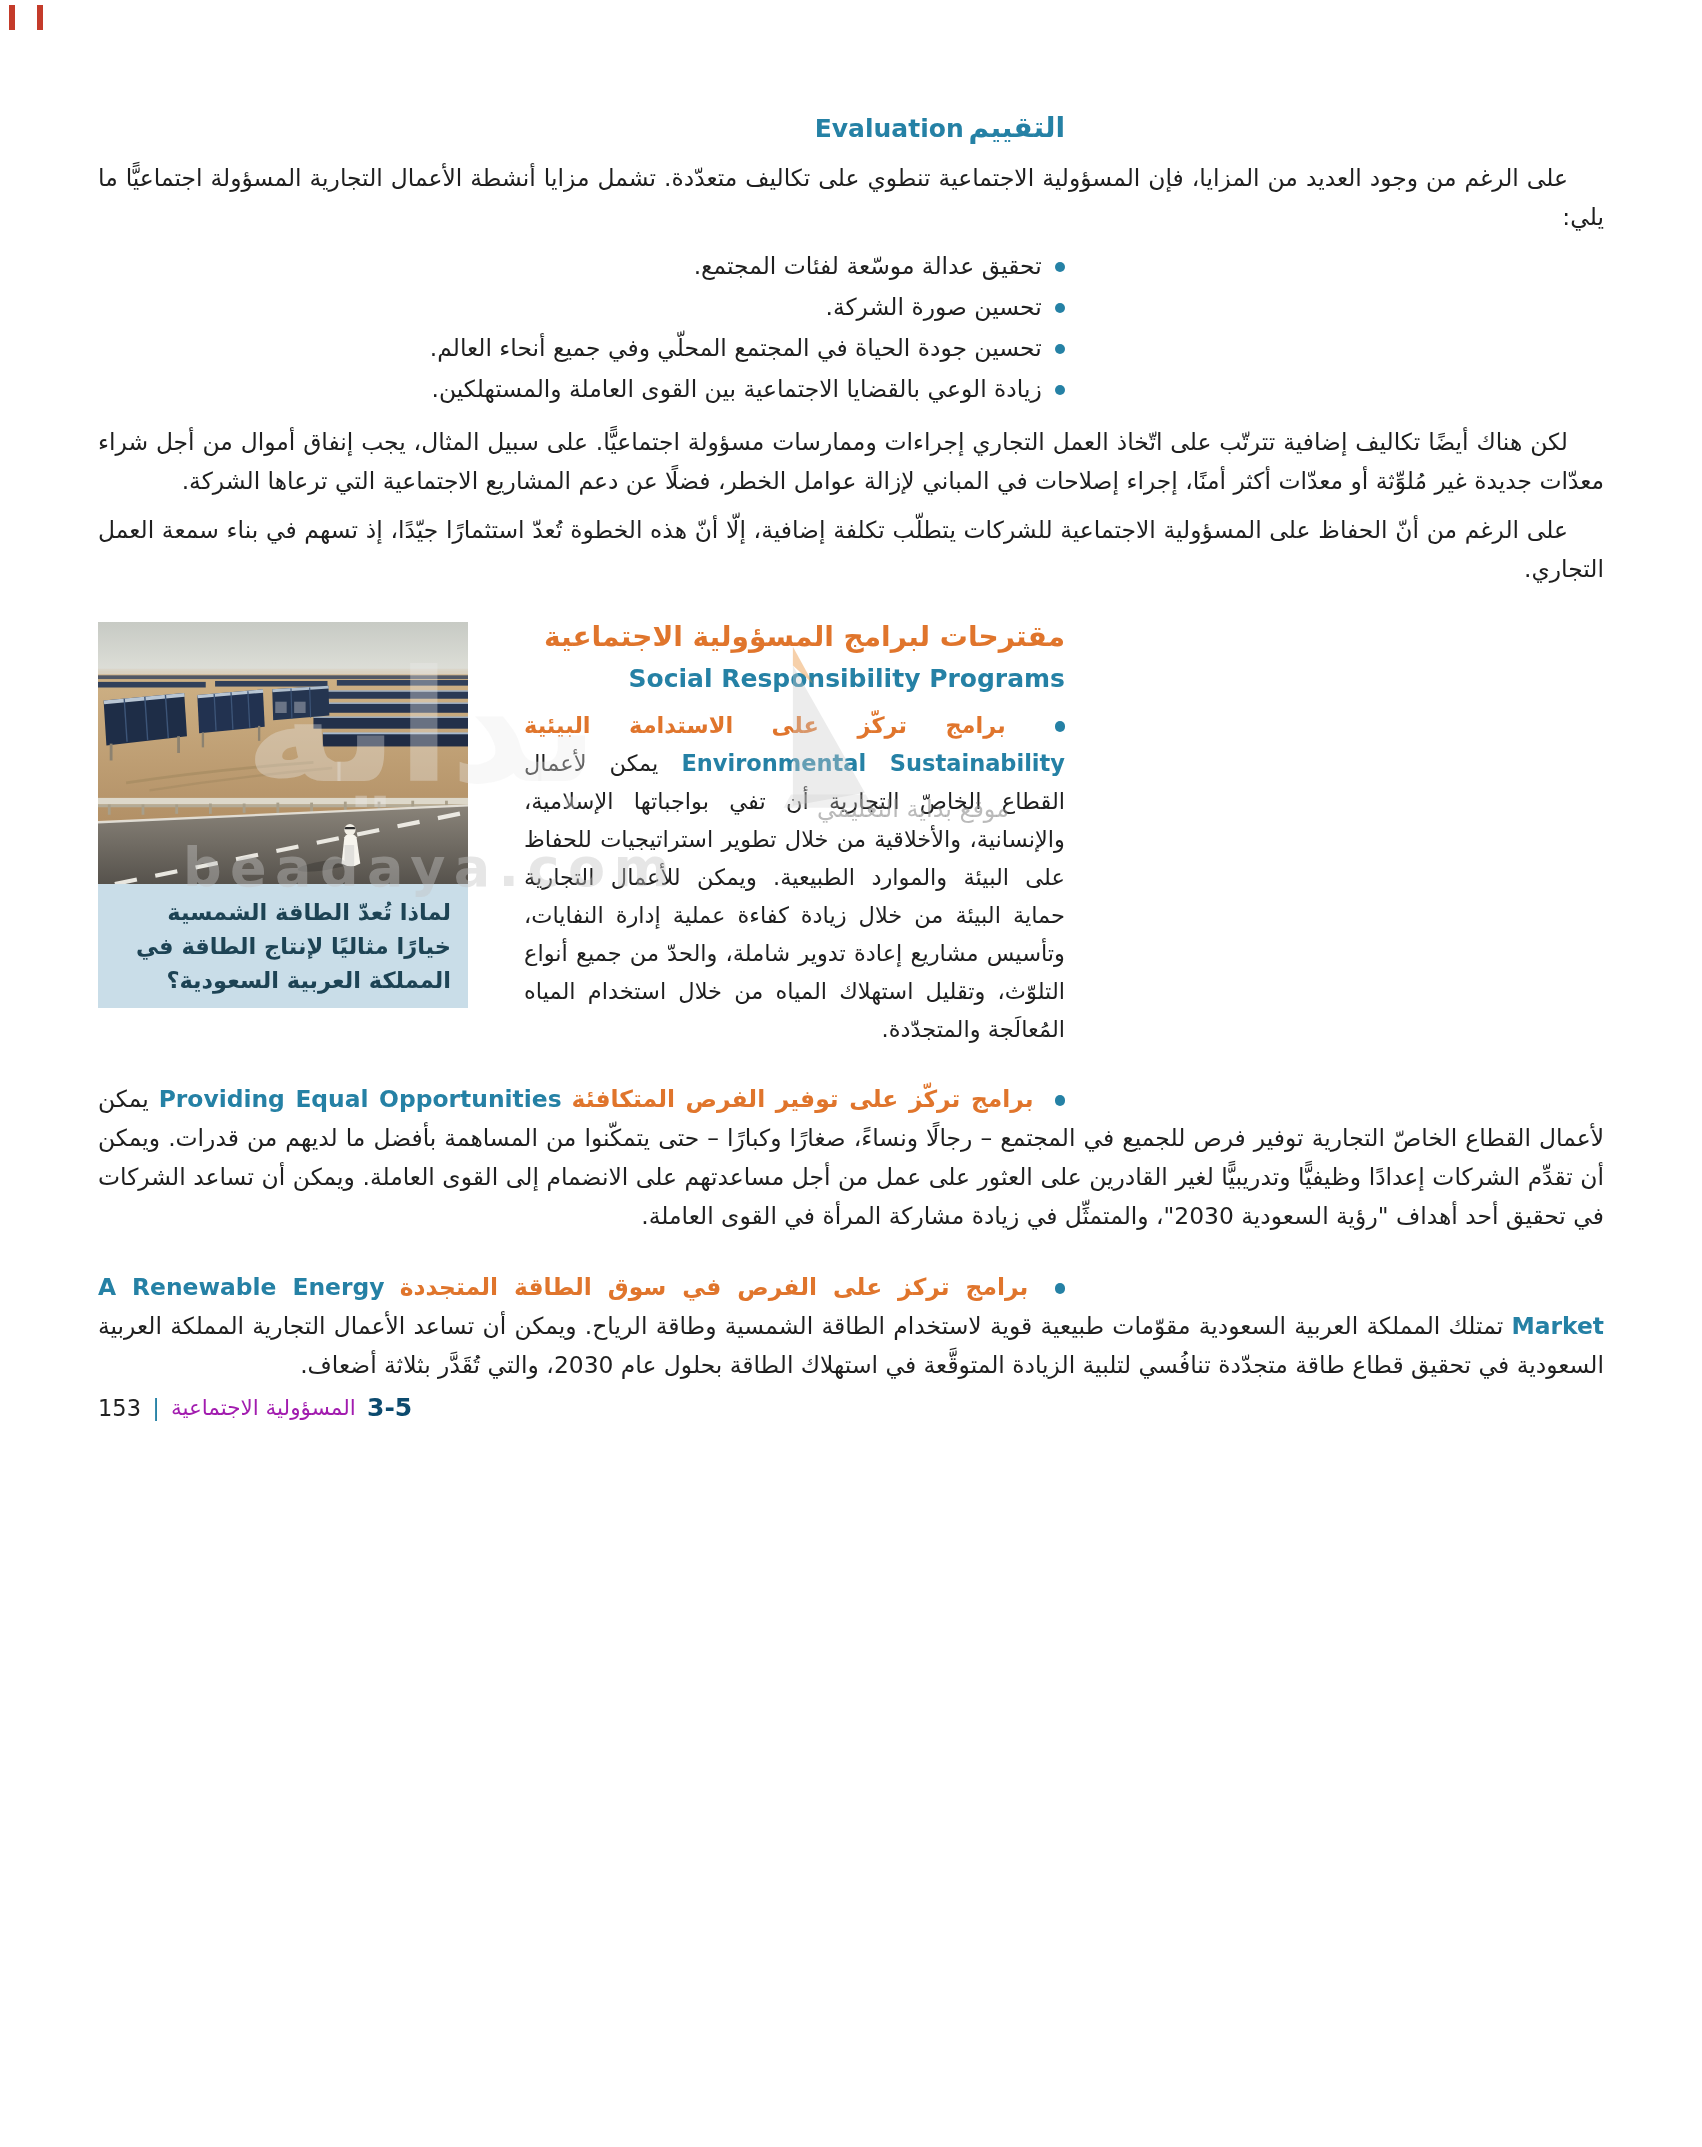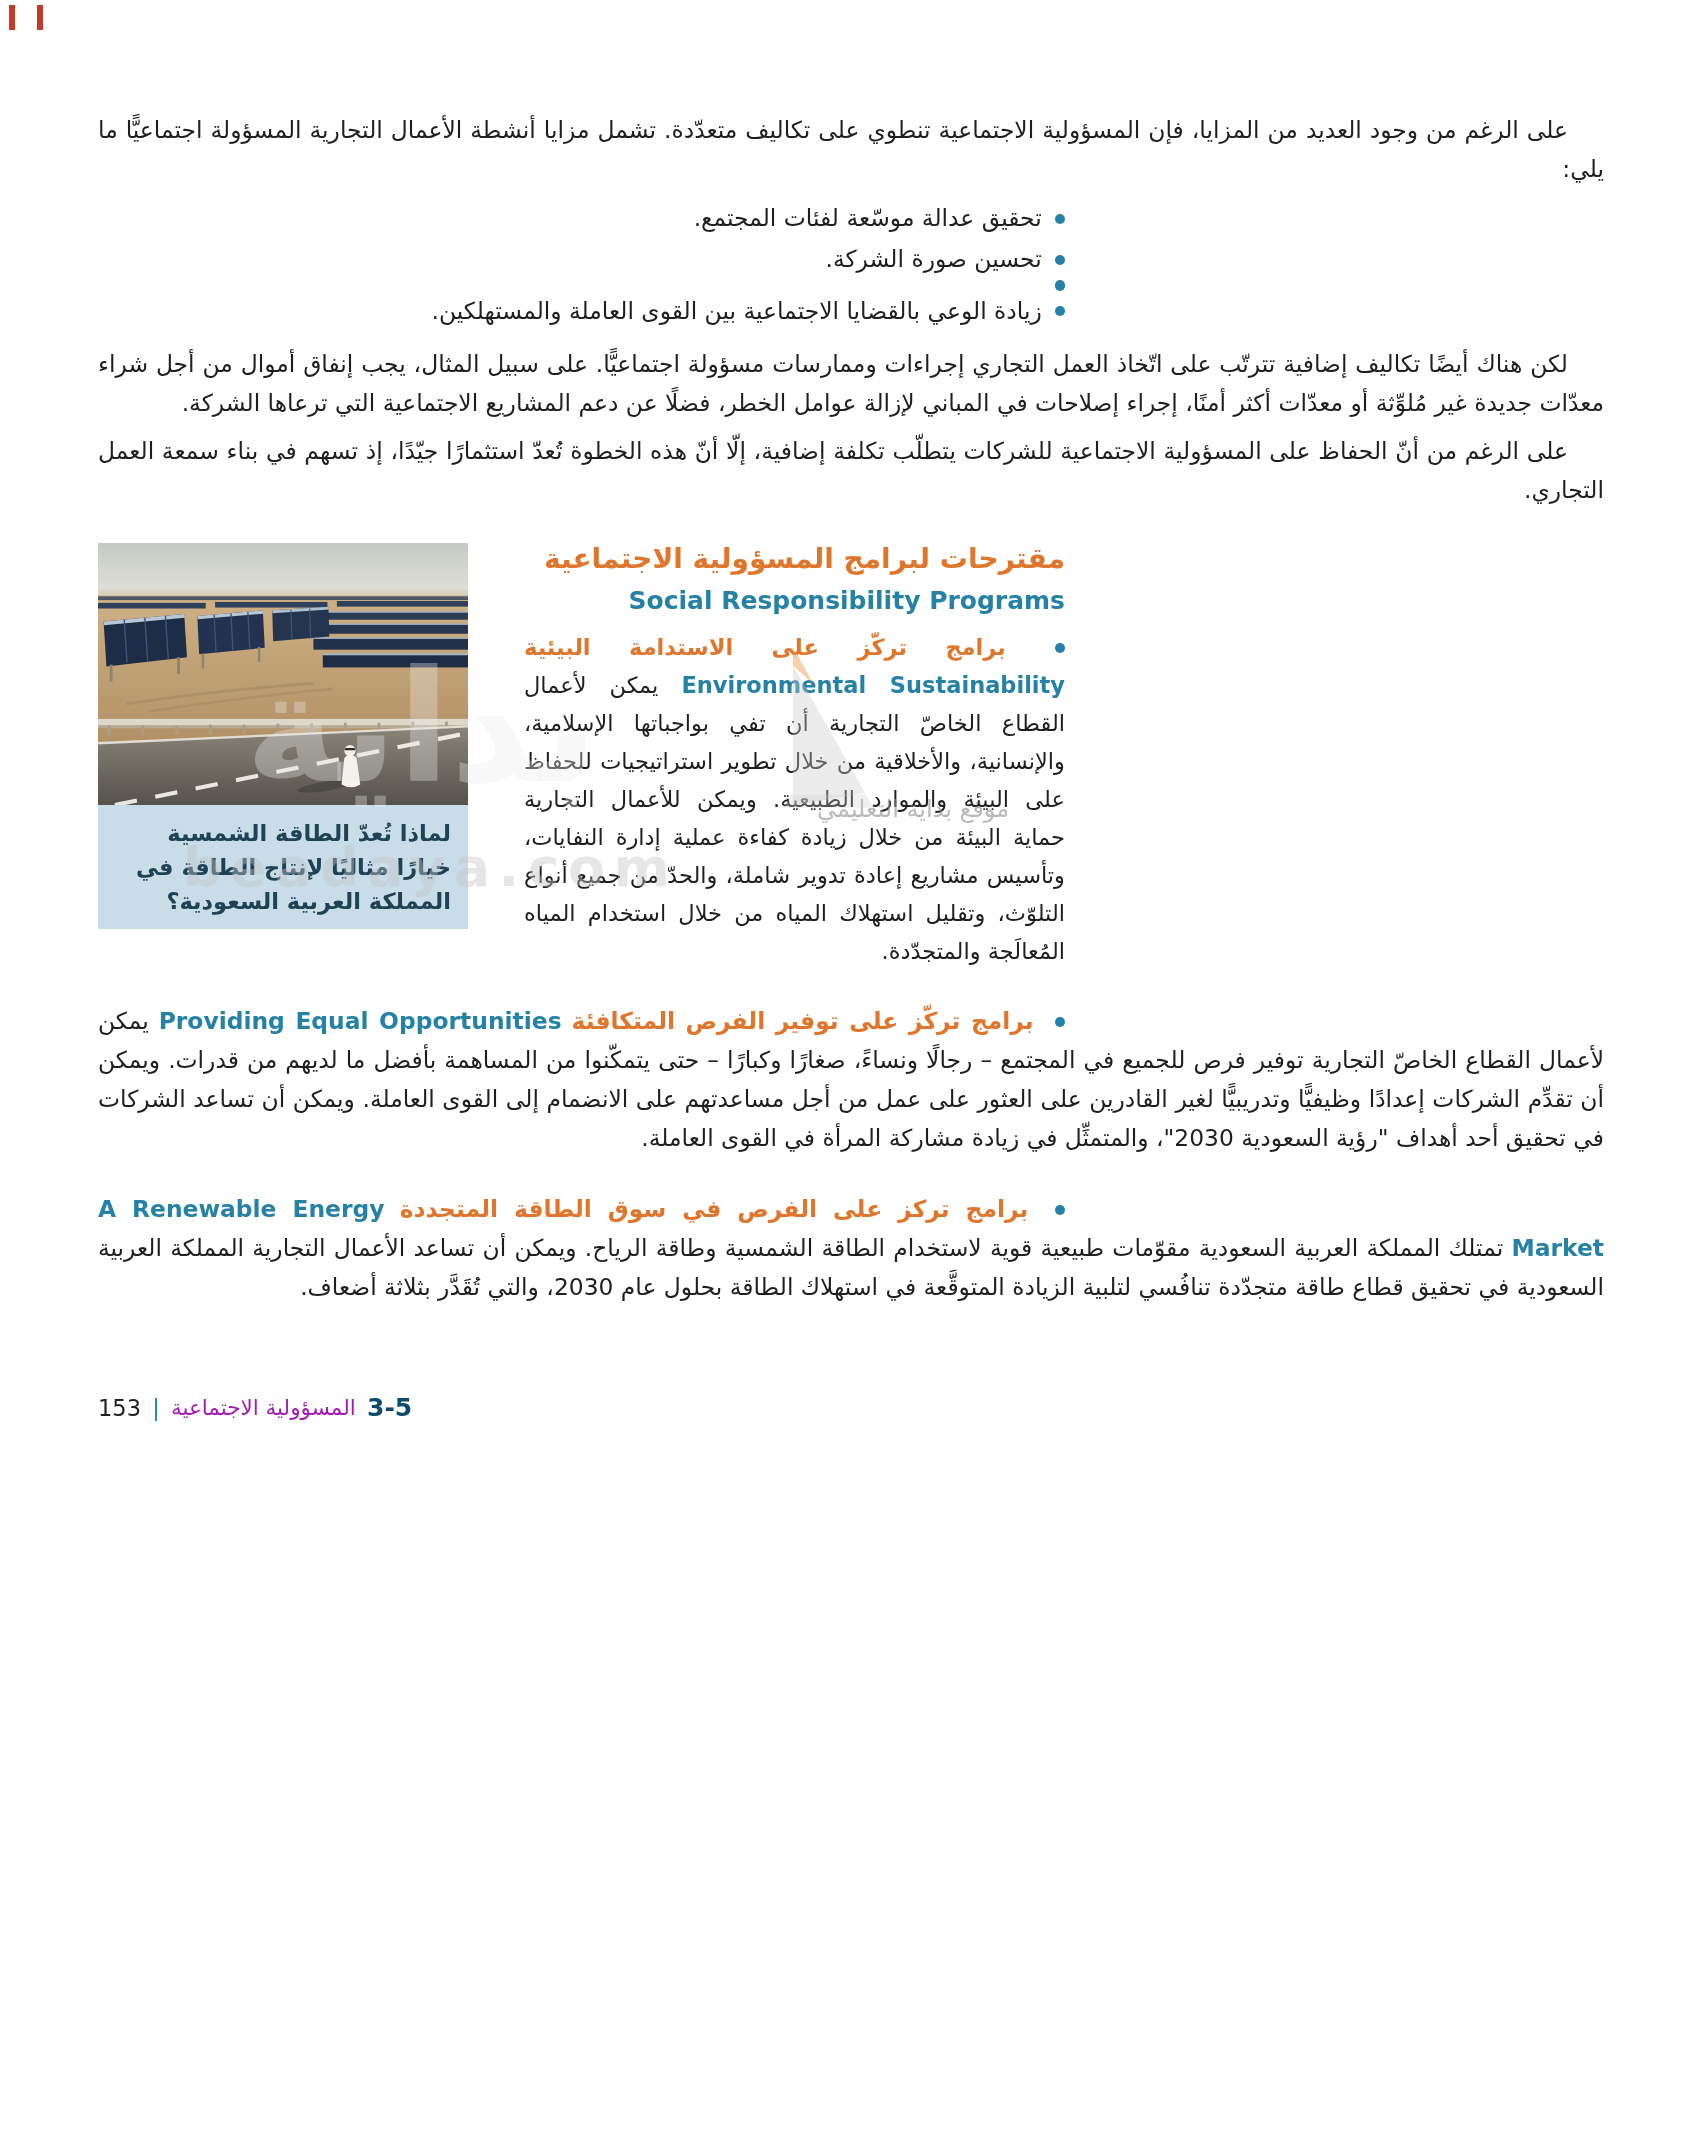--- a/index.html
+++ b/index.html
@@ -90,34 +90,39 @@
 </head>
 <body>
 
 <div class="page">
 
   <div class="corner-mark cm1"></div>
   <div class="corner-mark cm2"></div>
 
   <div class="content">
 
+    <div class="h-eval">
+      <span class="ar">التقييم</span>
+      <span class="en">Evaluation</span>
+    </div>
 
     <p class="body">على الرغم من وجود العديد من المزايا، فإن المسؤولية الاجتماعية تنطوي على تكاليف متعدّدة. تشمل مزايا أنشطة الأعمال التجارية المسؤولة اجتماعيًّا ما يلي:</p>
 
     <div class="benefits">
       <div class="benefit">
         <span class="dot"></span>
         <span>تحقيق عدالة موسّعة لفئات المجتمع.</span>
       </div>
       <div class="benefit">
         <span class="dot"></span>
         <span>تحسين صورة الشركة.</span>
       </div>
       <div class="benefit">
         <span class="dot"></span>
+        <span>تحسين جودة الحياة في المجتمع المحلّي وفي جميع أنحاء العالم.</span>
       </div>
       <div class="benefit">
         <span class="dot"></span>
         <span>زيادة الوعي بالقضايا الاجتماعية بين القوى العاملة والمستهلكين.</span>
       </div>
     </div>
 
     <p class="body">لكن هناك أيضًا تكاليف إضافية تترتّب على اتّخاذ العمل التجاري إجراءات وممارسات مسؤولة اجتماعيًّا. على سبيل المثال، يجب إنفاق أموال من أجل شراء معدّات جديدة غير مُلوِّثة أو معدّات أكثر أمنًا، إجراء إصلاحات في المباني لإزالة عوامل الخطر، فضلًا عن دعم المشاريع الاجتماعية التي ترعاها الشركة.</p>
     <p class="body">على الرغم من أنّ الحفاظ على المسؤولية الاجتماعية للشركات يتطلّب تكلفة إضافية، إلّا أنّ هذه الخطوة تُعدّ استثمارًا جيّدًا، إذ تسهم في بناء سمعة العمل التجاري.</p>
 

